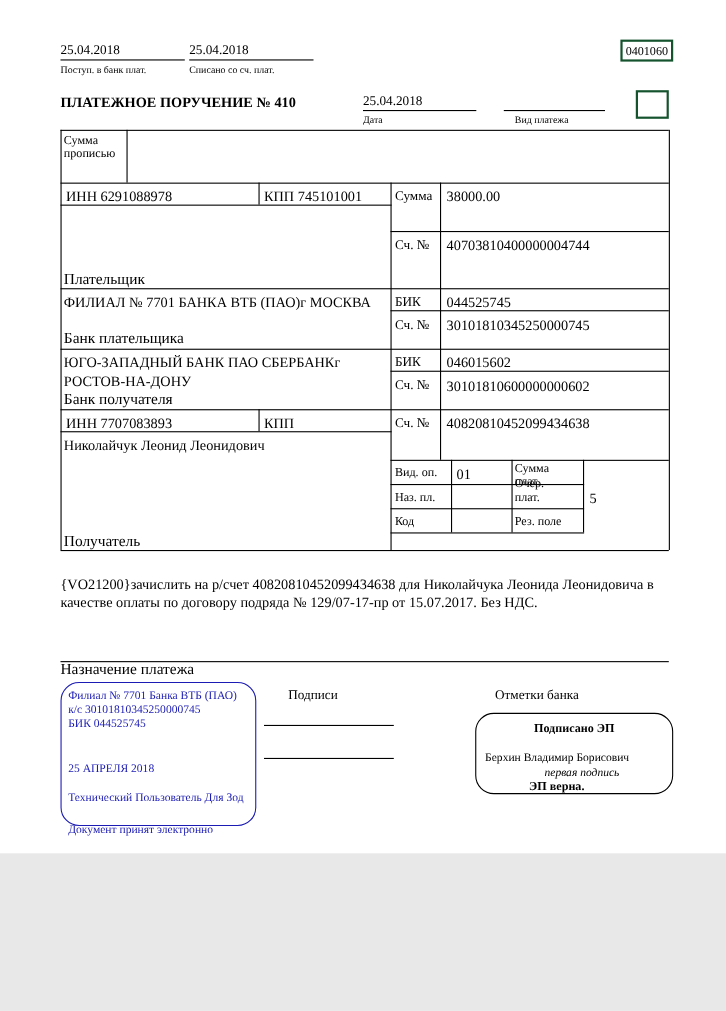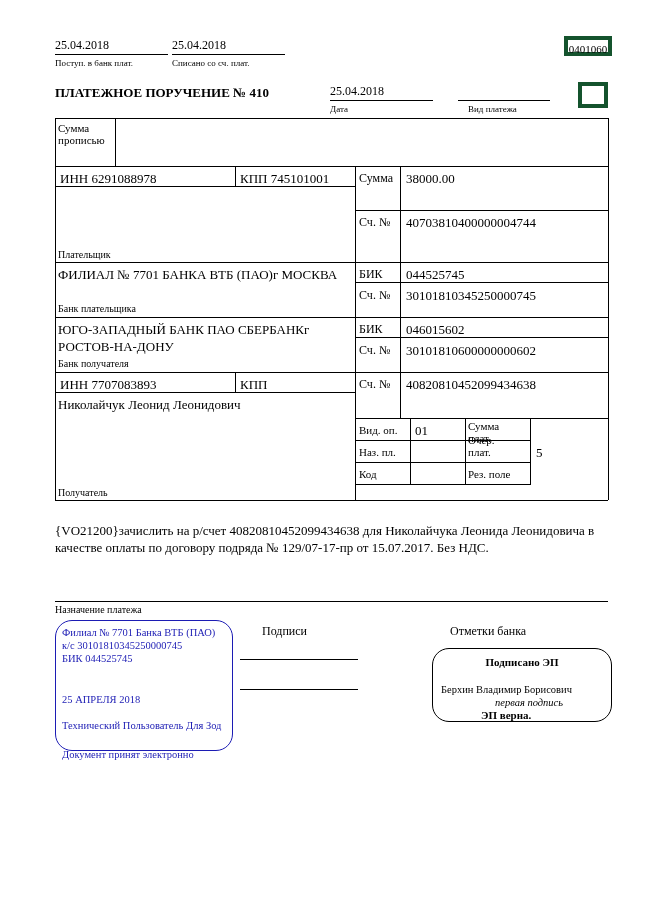--- a/index.html
+++ b/index.html
@@ -1,27 +1,27 @@
 <!DOCTYPE html>
 <html><head>
 <meta charset="utf-8">
 <title>Платежное поручение № 307</title>
 <style>
   * { margin:0; padding:0; box-sizing:border-box; }
   html,body { background:#e8e8e8; }
-  .page { position:relative; width:660px; height:919px; margin:0 auto; background:#ffffff;
+  .page { position:relative; width:660px; height:776px; margin:0 auto; background:#ffffff;
           font-family:"Liberation Serif", serif; color:#000; overflow:hidden; }
   .abs { position:absolute; }
   .hl  { position:absolute; height:1px; background:#000; }
   .vl  { position:absolute; width:1px; background:#000; }
-  .box { position:absolute; border:4px solid #14532d; }
+  .box { position:absolute; border:2px solid #14532d; }
   .t13 { font-size:13px; line-height:17px; }
   .t12 { font-size:12px; line-height:14px; }
   .t11 { font-size:11px; line-height:12px; }
-  .t10 { font-size:10px; line-height:12px; }
+  .t10 { font-size:14px; line-height:12px; }
   .t9  { font-size:9px;  line-height:11px; }
   .b   { font-weight:bold; }
   .i   { font-style:italic; }
   .ctr { text-align:center; }
   .stamp { font-size:10.5px; line-height:13px;border-radius:17px; }
 </style>
 </head>
 <body>
 
 <div class="page">

